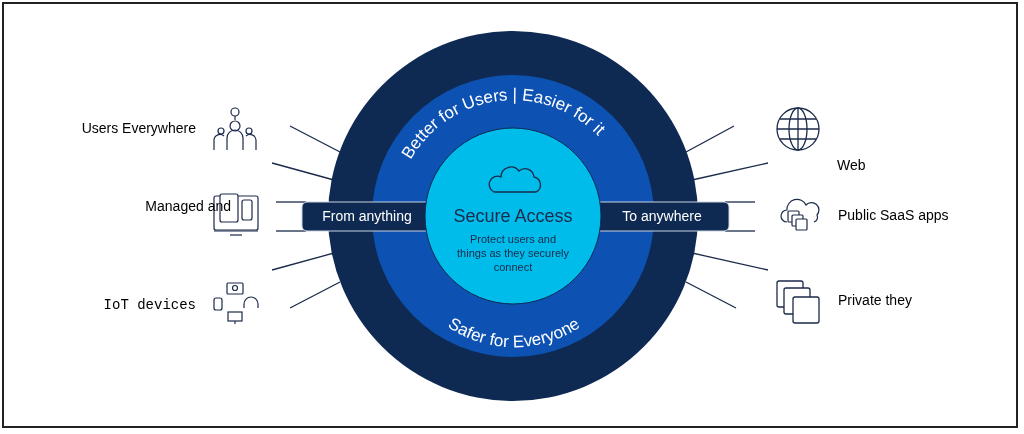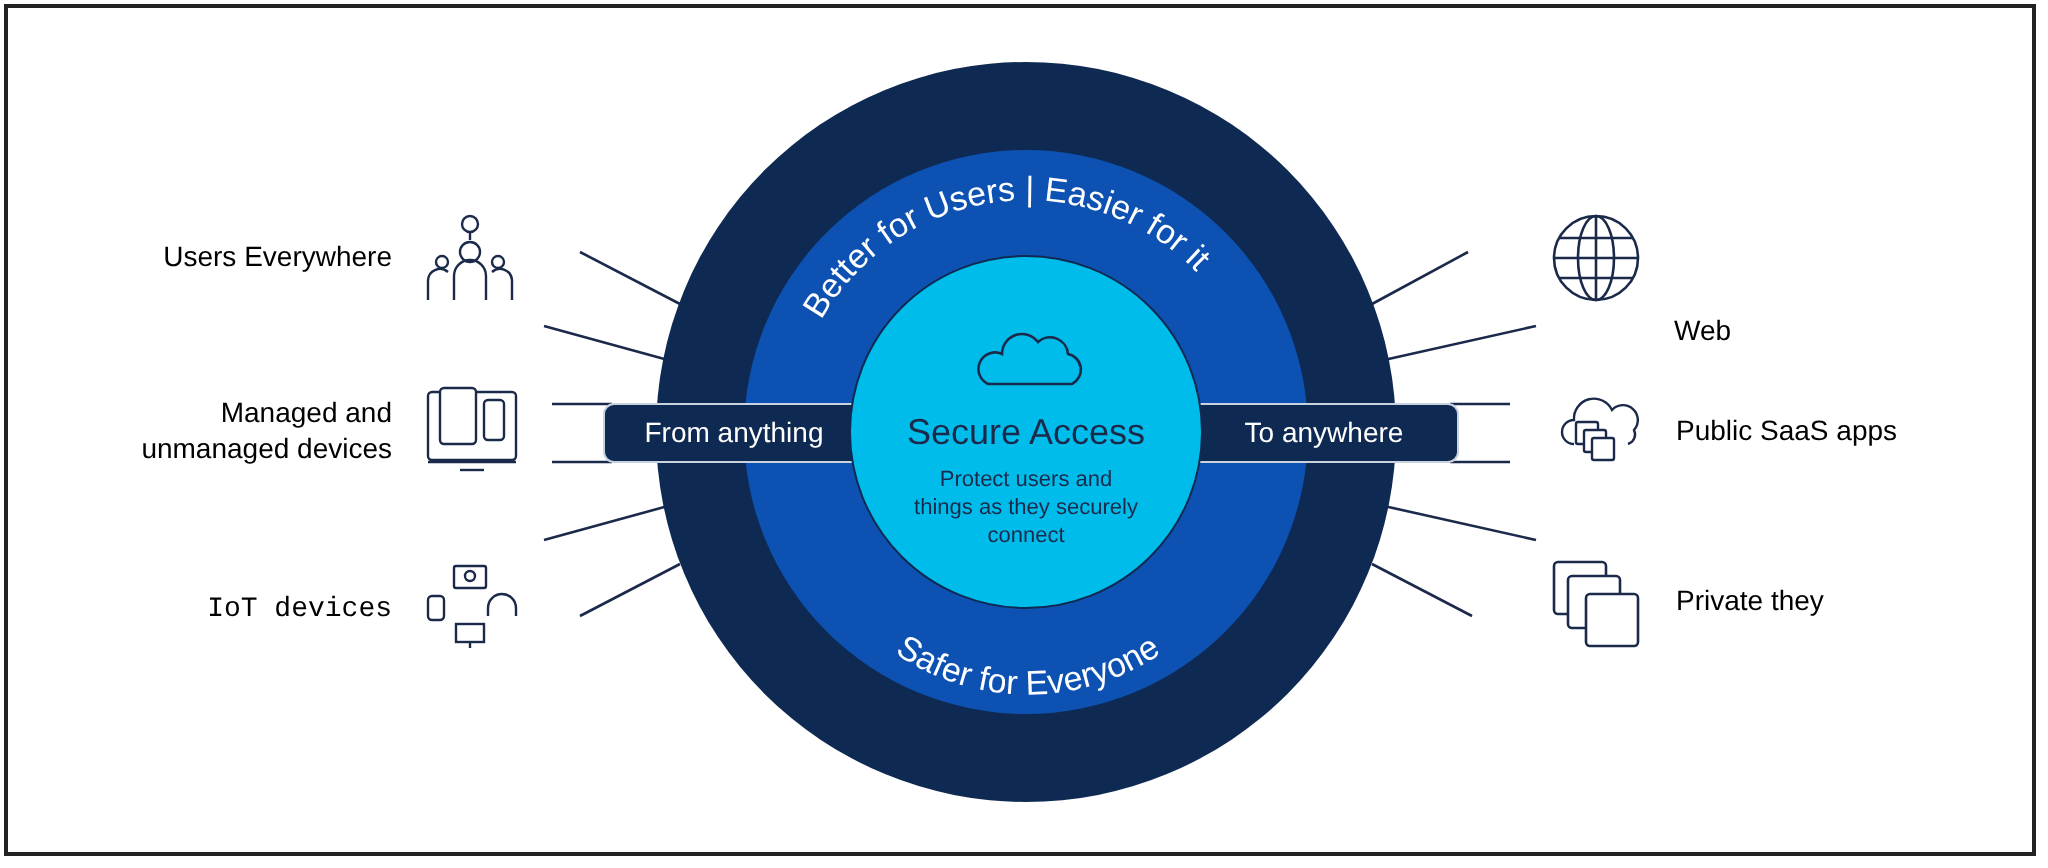--- a/index.html
+++ b/index.html
@@ -108,18 +108,18 @@
   </g>
 
   <g fill="none" stroke="#1b2a4a" stroke-width="1.3">
     <rect x="777" y="281" width="26" height="26" rx="2" fill="#fff"></rect>
     <rect x="784" y="288" width="26" height="26" rx="2" fill="#fff"></rect>
     <rect x="793" y="297" width="26" height="26" rx="2" fill="#fff"></rect>
   </g>
 </svg>
 
 <div class="lbl l" style="right:828px;top:119px;"><span>Users Everywhere</span></div>
-<div class="lbl l" style="right:828px;top:197px;"><span>Managed and</span><br><span>unmanaged devices</span></div>
+<div class="lbl l" style="right:793px;top:197px;"><span>Managed and</span><br></div>
 <div class="lbl l" style="right:828px;top:296px;font-family:Liberation Mono, monospace;"><span>IoT devices</span></div>
 
 <div class="lbl r" style="left:837px;top:120px;margin-top:36px;"><span>Web</span></div>
 <div class="lbl r" style="left:838px;top:206px;"><span>Public SaaS apps</span></div>
 <div class="lbl r" style="left:838px;top:291px;"><span>Private they</span></div>
 
 </body></html>

